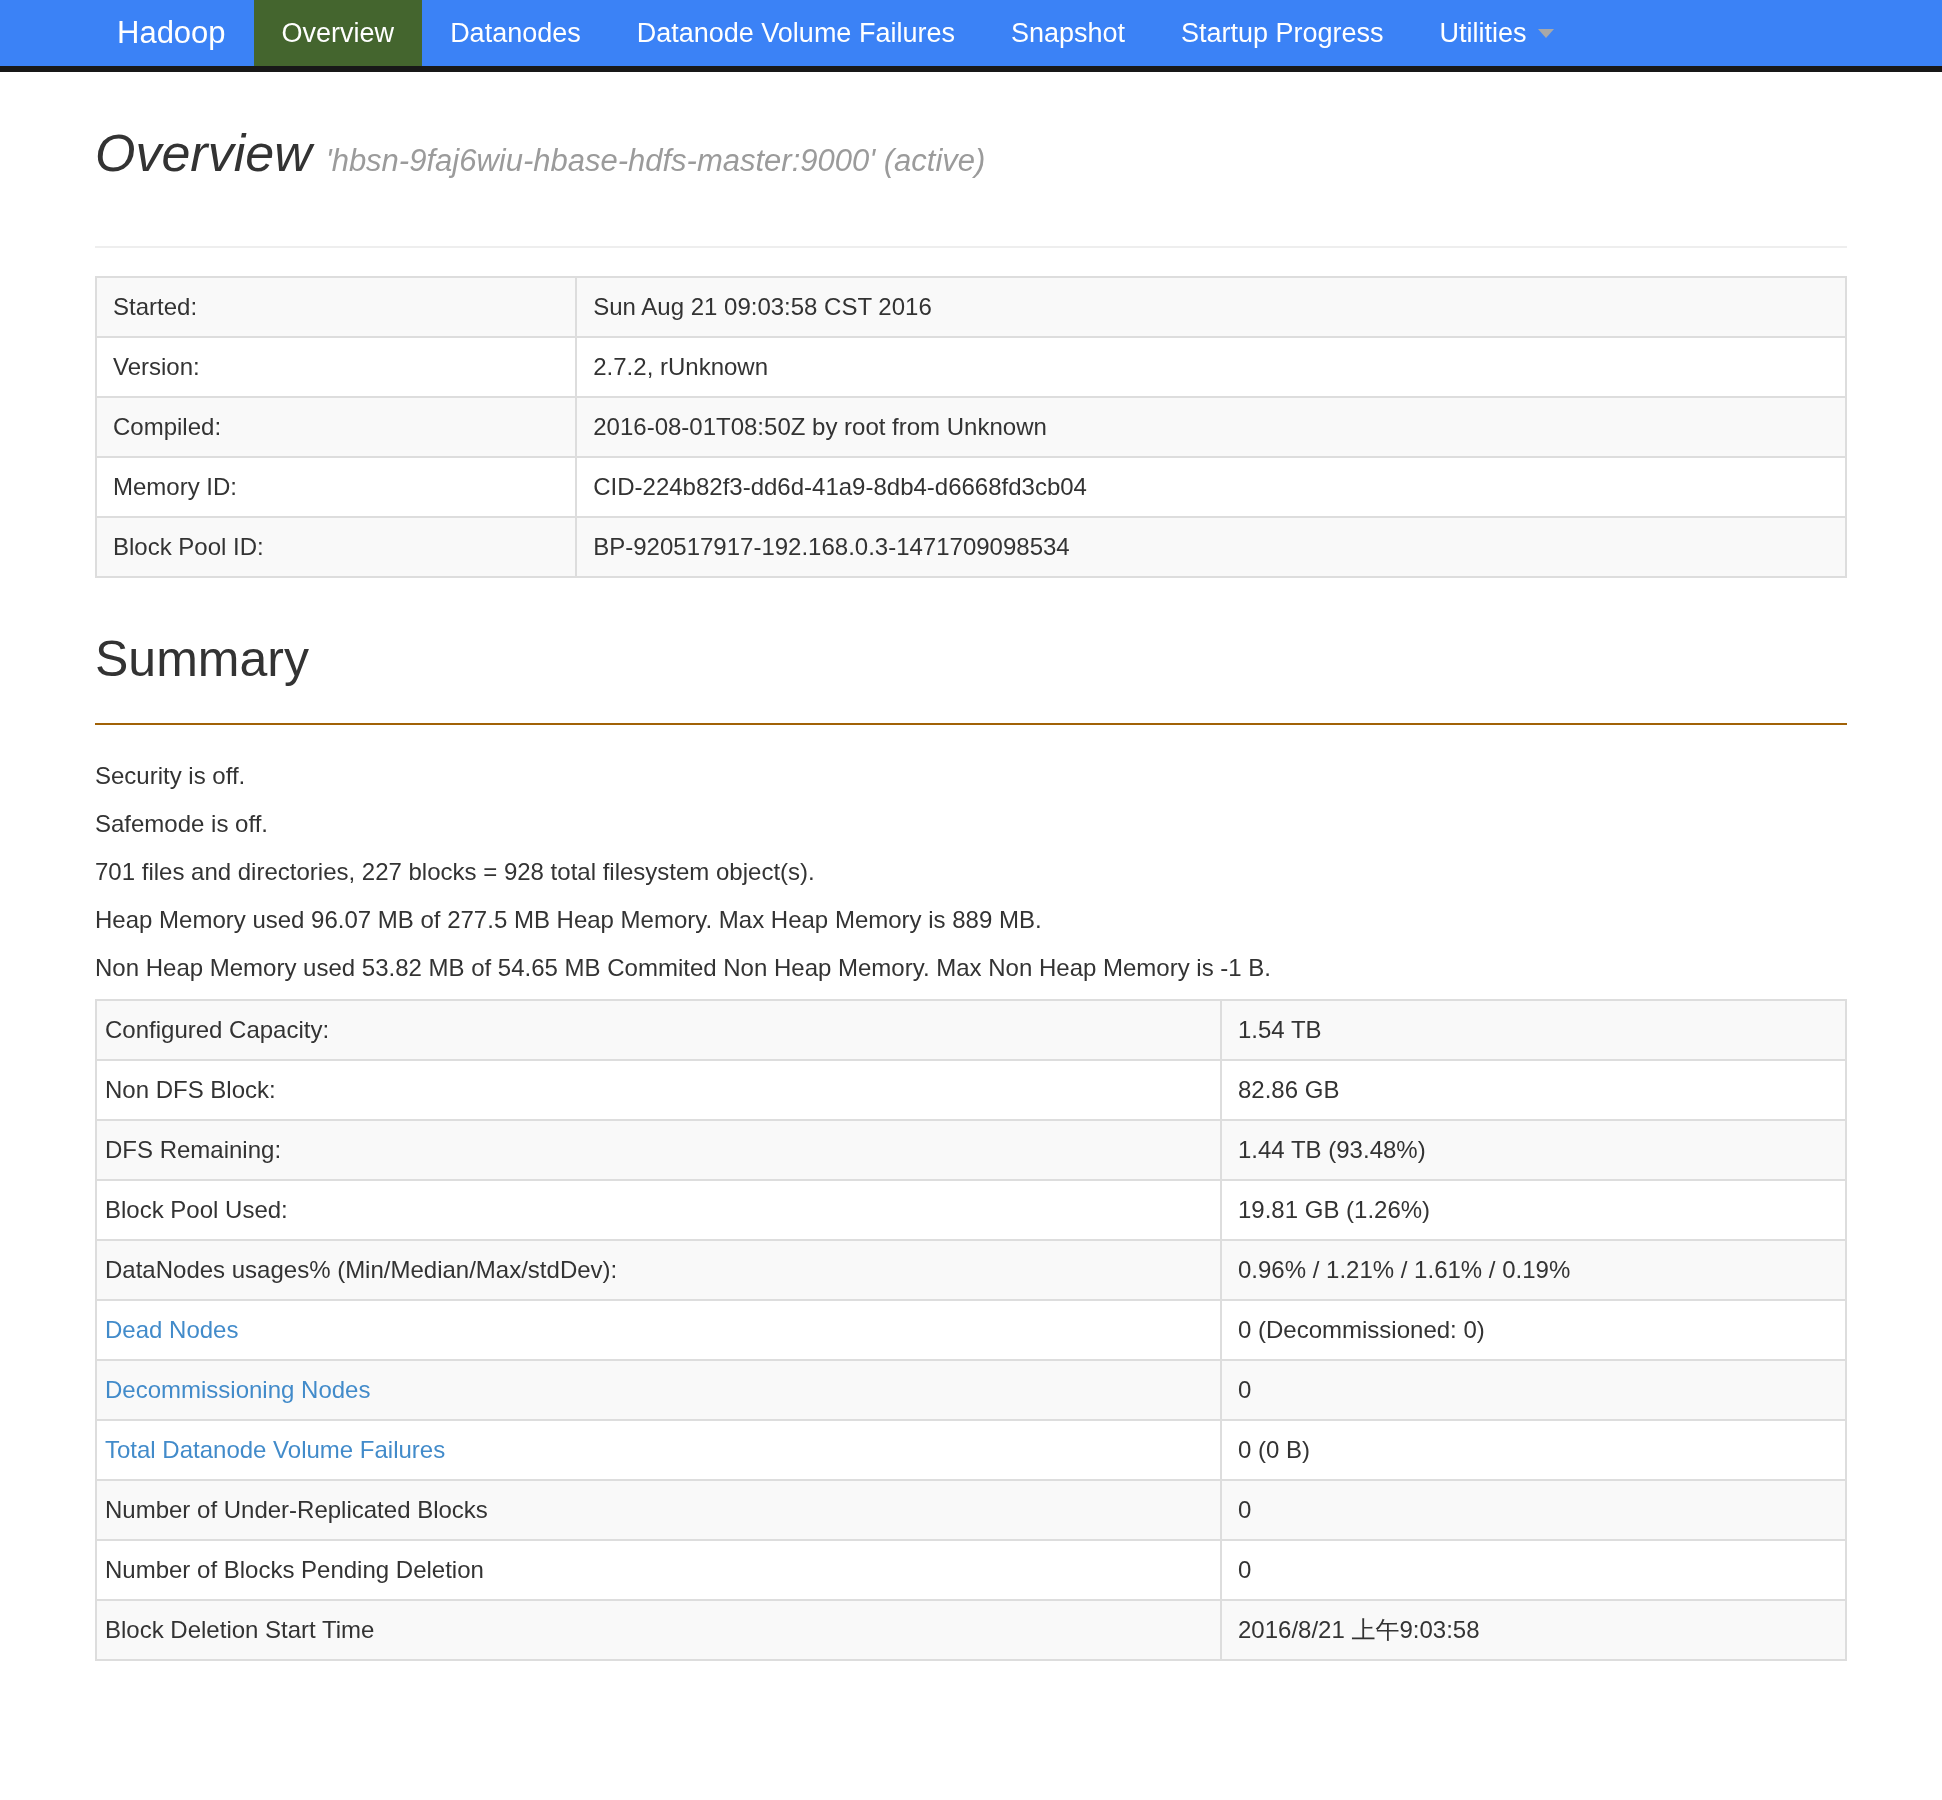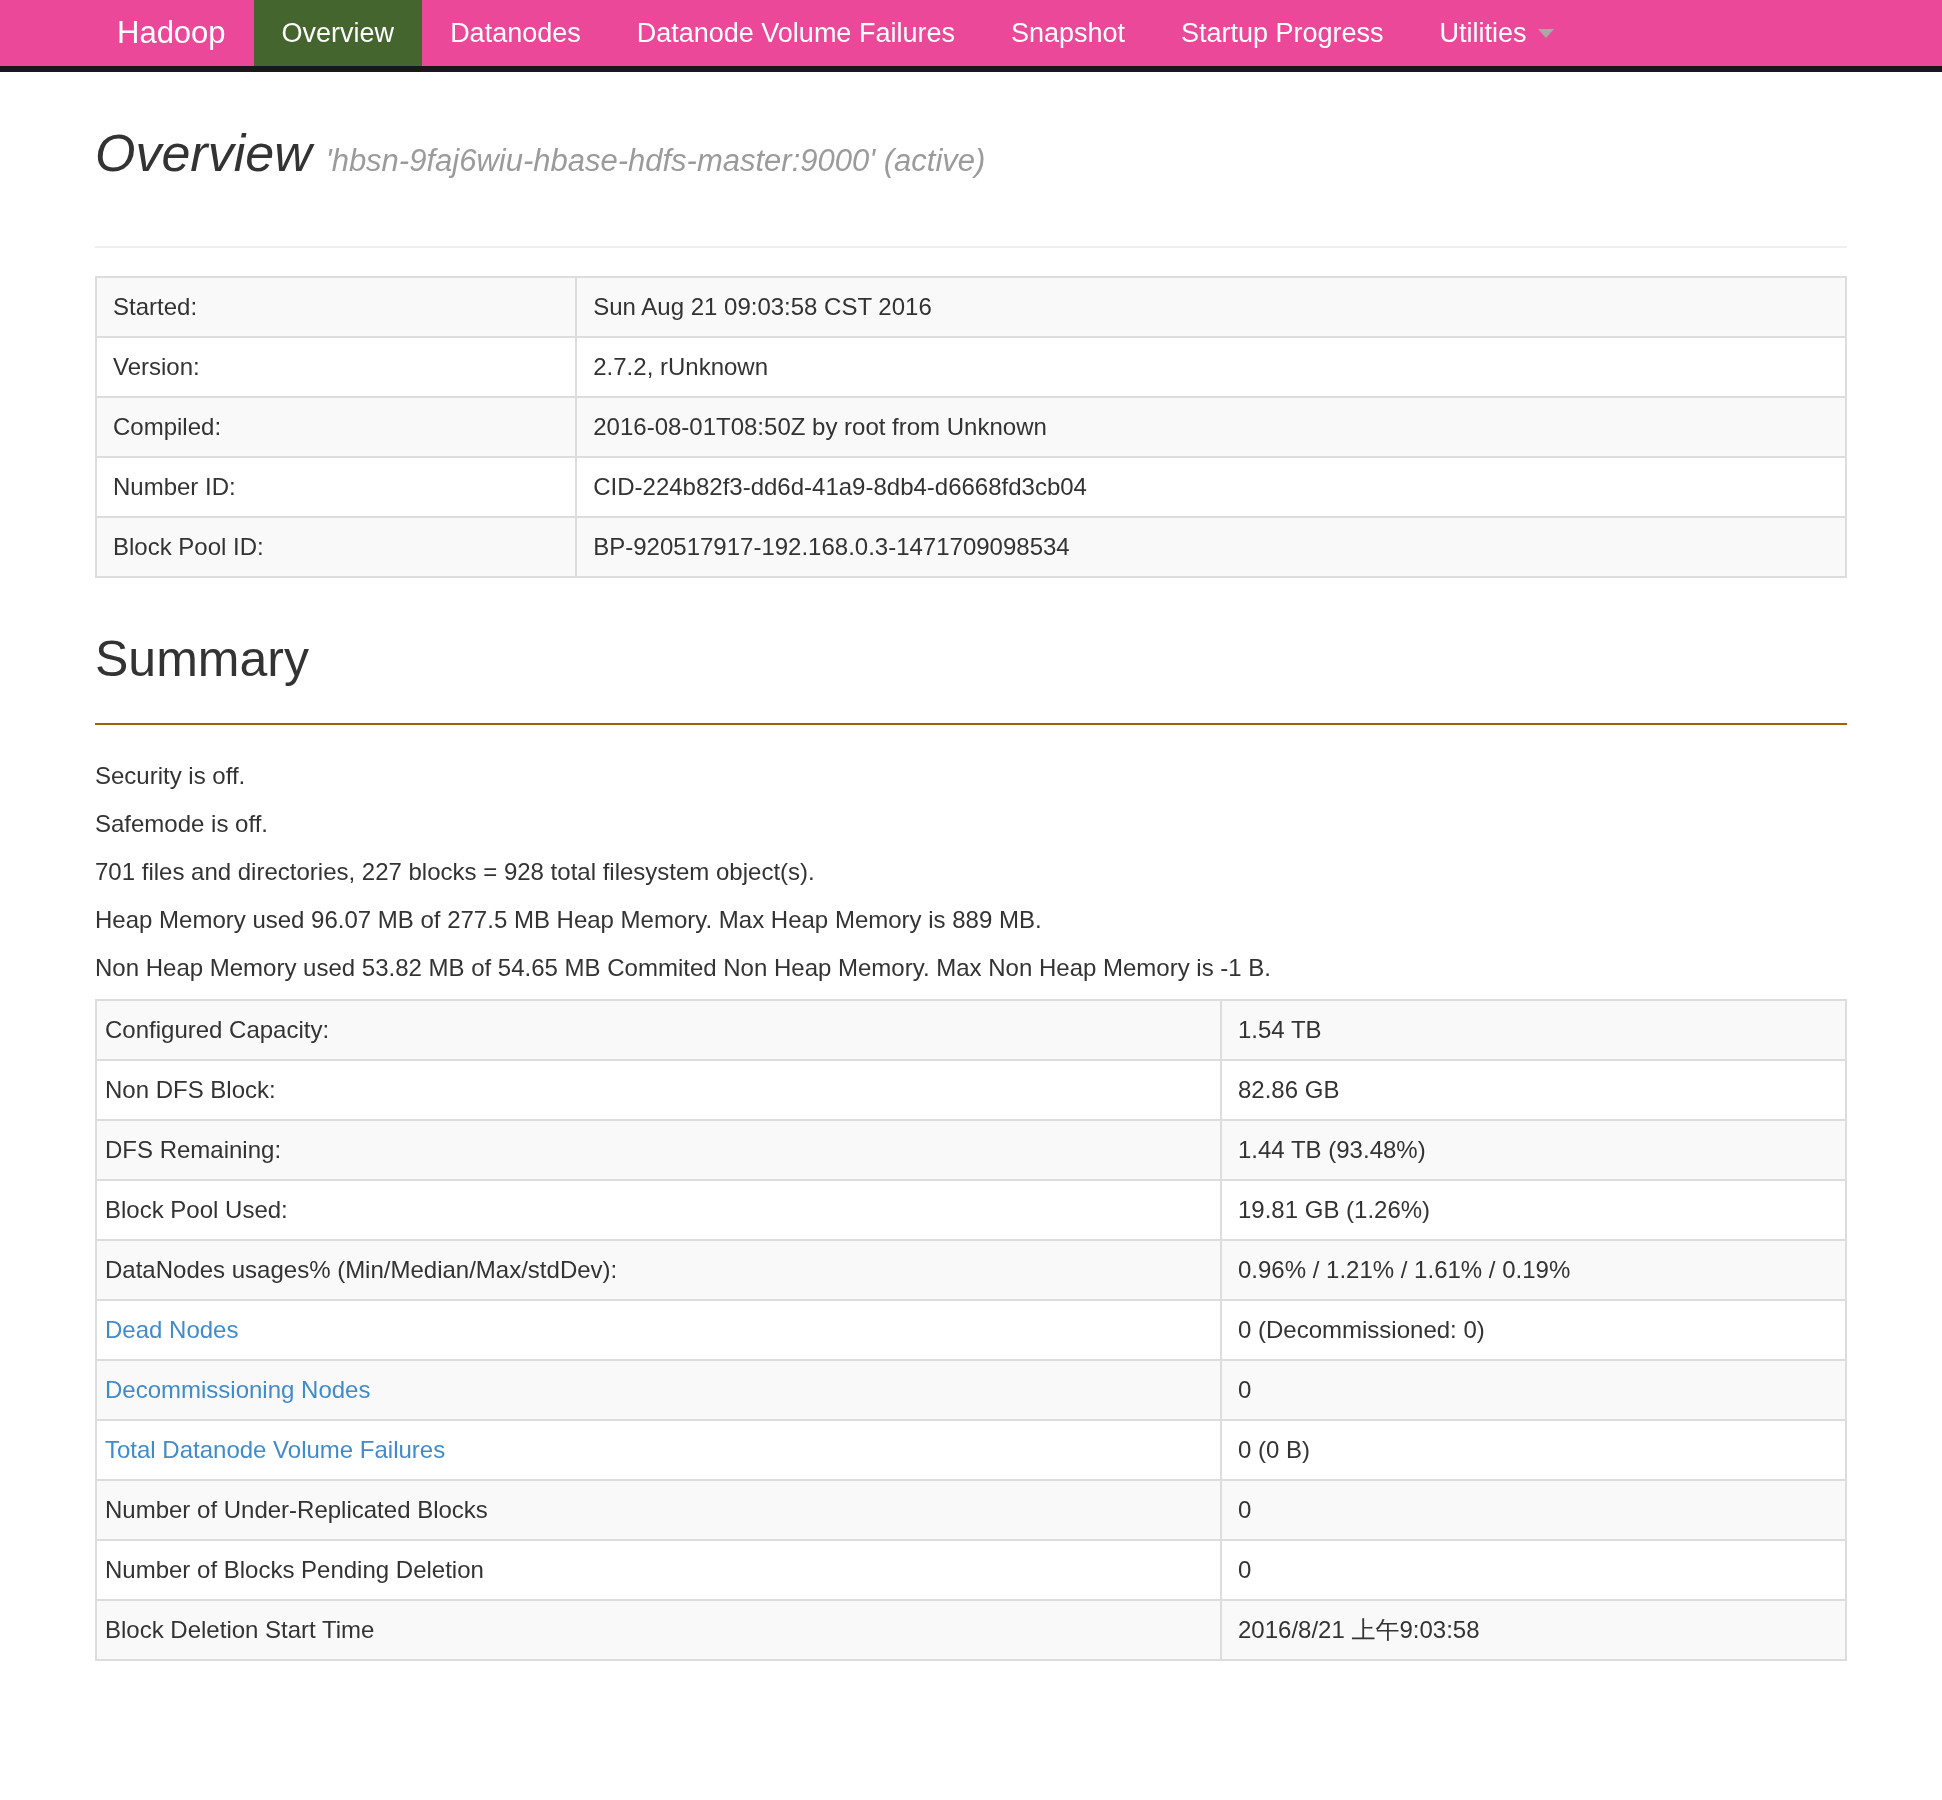--- a/index.html
+++ b/index.html
@@ -4,21 +4,21 @@
 <style>
   html,body{margin:0;padding:0;}
   body{
     width:1942px;height:1800px;overflow:hidden;
     background:#fff;color:#333;
     font-family:"Liberation Sans",sans-serif;
     -webkit-font-smoothing:antialiased;
   }
   
   .navbar{
-    height:72px;background:#ec4899;border-bottom:6px solid #181818;
+    height:72px;background:#3b82f6;border-bottom:6px solid #181818;
     display:flex;align-items:stretch;padding:0 0 0 95px;box-sizing:border-box;
   }
   .brand{
     display:flex;align-items:center;padding:0 22px;
     color:#fff;font-size:31px;text-decoration:none;
   }
   .nav{display:flex;margin-left:6px;}
   .nav-item{
     display:flex;align-items:center;padding:0 28px;
     color:#fff;font-size:27px;text-decoration:none;cursor:pointer;white-space:nowrap;
@@ -83,21 +83,21 @@
       </tr>
       <tr>
         <td>Version:</td>
         <td>2.7.2, rUnknown</td>
       </tr>
       <tr>
         <td>Compiled:</td>
         <td>2016-08-01T08:50Z by root from Unknown</td>
       </tr>
       <tr>
-        <td>Number ID:</td>
+        <td>Memory ID:</td>
         <td>CID-224b82f3-dd6d-41a9-8db4-d6668fd3cb04</td>
       </tr>
       <tr>
         <td>Block Pool ID:</td>
         <td>BP-920517917-192.168.0.3-1471709098534</td>
       </tr>
     </tbody>
   </table>
 
   <div class="section-header">

